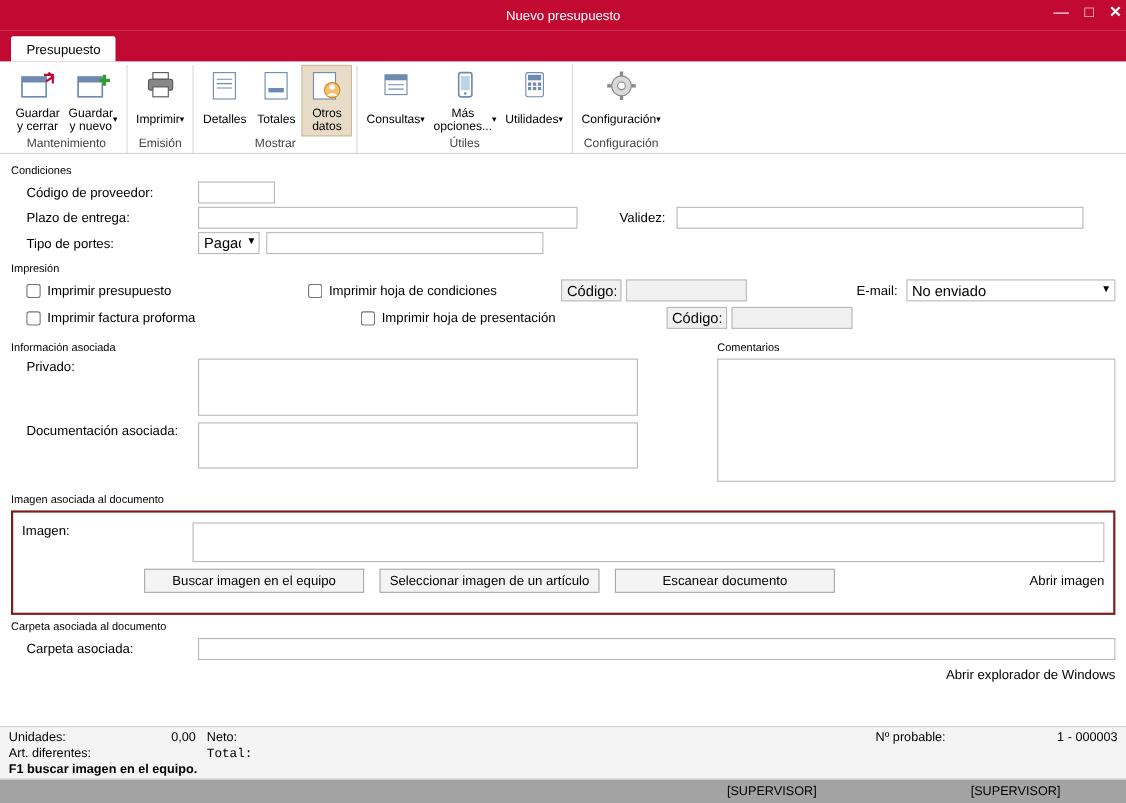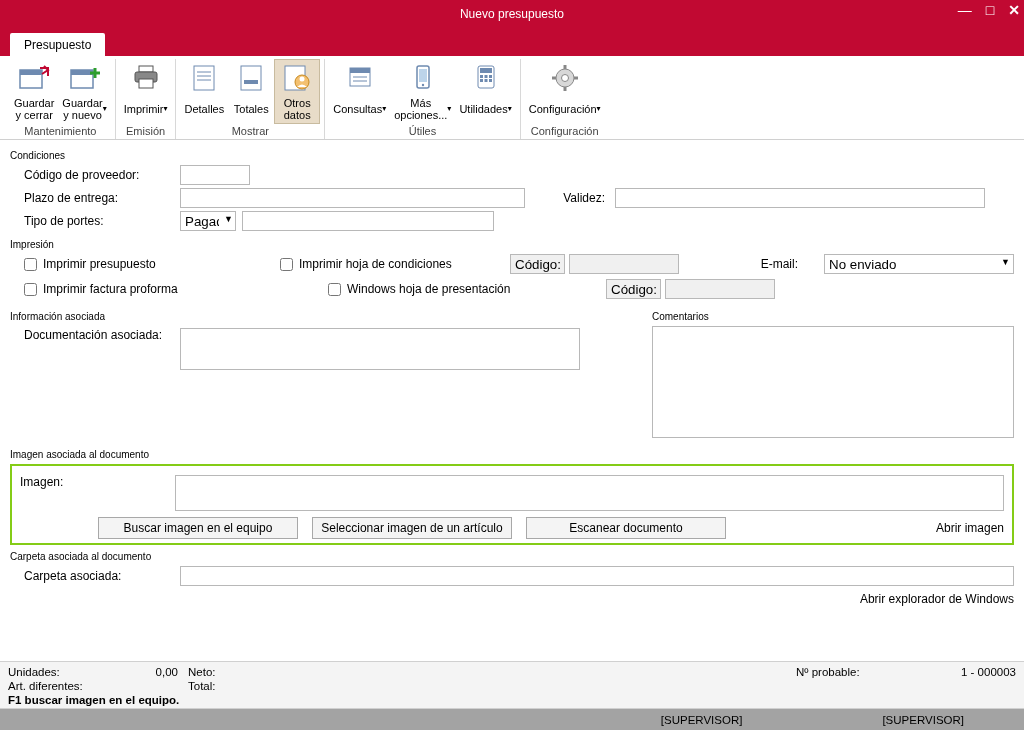--- a/index.html
+++ b/index.html
@@ -23,21 +23,21 @@
 
   .body-area { flex:1; padding:6px 10px 0; overflow:auto; }
   .section-title { font-size:10px; margin:4px 0 4px; }
   .field-row { display:flex; align-items:center; margin:3px 0; }
   .field-label { width:170px; padding-left:14px; }
   .txt { border:1px solid #b8b8b8; height:20px; padding:2px 4px; background:#fff; }
   .txt.ro { background:#f0f0f0; }
   textarea.txt { height:52px; resize:none; width:100%; }
   .chk { display:flex; align-items:center; gap:6px; }
   .chk input { width:13px; height:13px; margin:0; }
-  .imagen-group { border:2px solid #84cc16; padding:6px 8px 4px; margin-top:4px; }
+  .imagen-group { border:2px solid #7f1d1d; padding:6px 8px 18px; margin-top:4px; }
   .btn { border:1px solid #a8a8a8; background:#f4f4f4; height:22px; min-width:200px; cursor:pointer; font-size:12px; }
   .link { cursor:pointer; }
 
   .footer { background:#f4f4f4; border-top:1px solid #d0d0d0; padding:4px 8px 2px; font-size:11.5px; }
   .footer-grid { display:grid; grid-template-columns: 120px 50px 100px 1fr 130px 90px; row-gap:2px; }
   .statusbar { border-top:1px solid #d0d0d0; height:22px; display:flex; align-items:center; justify-content:flex-end; gap:140px; padding-right:60px; font-size:11.5px; background:#a3a3a3; }
 
   
   svg { display:block; }
 </style>
@@ -248,68 +248,72 @@
     <div style="width:230px;">
       <label class="chk">
           <input type="checkbox" style="">
           <span>Imprimir hoja de condiciones</span>
         </label>
     </div>
     <div style="display:flex; align-items:center; gap:4px;">
       <input class="txt ro" style="width: 55px;" readonly="" value="Código:">
       <input class="txt ro" style="width: 110px;" readonly="">
     </div>
-    <span style="margin-left:auto; margin-right:26px;">E-mail:</span>
+    <span style="margin-left:auto; margin-right:8px;">E-mail:</span>
     <div style="position:relative; width:190px;">
       <input class="txt" style="width: 100%; padding-right: 16px;" value="No enviado">
       <span style="position:absolute; right:4px; top:3px; font-size:9px;">▼</span>
     </div>
   </div>
 
   <div style="display:flex; align-items:center; margin-top:5px;gap:48px;">
     <div style="width:270px; padding-left:14px;">
       <label class="chk">
           <input type="checkbox" style="">
           <span>Imprimir factura proforma</span>
         </label>
     </div>
     <div style="width:230px;">
       <label class="chk">
           <input type="checkbox" style="">
-          <span>Windows hoja de presentación</span>
+          <span>Imprimir hoja de presentación</span>
         </label>
     </div>
     <div style="display:flex; align-items:center; gap:4px;">
       <input class="txt ro" style="width: 55px;" readonly="" value="Código:">
       <input class="txt ro" style="width: 110px;" readonly="">
     </div>
   </div>
 
   <div style="display:flex; gap:30px; margin-top:8px;">
     <div style="flex:1;">
       <div class="section-title">Información asociada</div>
+      <div class="field-row" style="align-items:flex-start;">
+        <span class="field-label">Privado:</span>
+        <textarea class="txt" style="width: 400px;"></textarea>
+      </div>
       <div class="field-row" style="align-items:flex-start; margin-top:6px;">
         <span class="field-label">Documentación asociada:</span>
         <textarea class="txt" style="width: 400px; height: 42px;"></textarea>
       </div>
     </div>
     <div style="width:400px;padding-left:38px;">
       <div class="section-title">Comentarios</div>
       <textarea class="txt" style="width: 100%; height: 112px;"></textarea>
     </div>
   </div>
 
   <div class="section-title" style="margin-top:8px;">Imagen asociada al documento</div>
 
   <div class="imagen-group">
     <div class="field-row" style="align-items:flex-start;">
       <span style="width:155px;">Imagen:</span>
       <textarea class="txt" style="flex: 1 1 0%; height: 36px;"></textarea>
     </div>
-    <div style="display:flex; gap:14px; margin-top:6px; margin-left:78px; align-items:center;">
+    <div style="display:flex; gap:14px; margin-top:6px; margin-left:111px; align-items:center;">
       <button class="btn">Buscar imagen en el equipo</button>
       <button class="btn">Seleccionar imagen de un artículo</button>
       <button class="btn">Escanear documento</button>
       <span class="link" style="margin-left:auto;">Abrir imagen</span>
     </div>
   </div>
 
   <div class="section-title" style="margin-top:6px;">Carpeta asociada al documento</div>
   <div class="field-row">
     <span class="field-label">Carpeta asociada:</span>
@@ -325,21 +329,21 @@
   <div class="footer-grid">
     <span>Unidades:</span>
     <span style="text-align:right;">0,00</span>
     <span style="padding-left:10px;">Neto:</span>
     <span></span>
     <span>Nº probable:</span>
     <span style="text-align:right;">1 - 000003</span>
 
     <span>Art. diferentes:</span>
     <span></span>
-    <span style="padding-left:10px;">Total:</span>
+    <span style="padding-left:10px;font-family:Liberation Mono, monospace;">Total:</span>
     <span></span>
       <span></span>
       <span></span>
   </div>
   <div style="font-weight:bold; margin-top:2px;">F1 buscar imagen en el equipo.</div>
 </div>
 
 <div class="statusbar">
   <span>[SUPERVISOR]</span>
   <span>[SUPERVISOR]</span>

